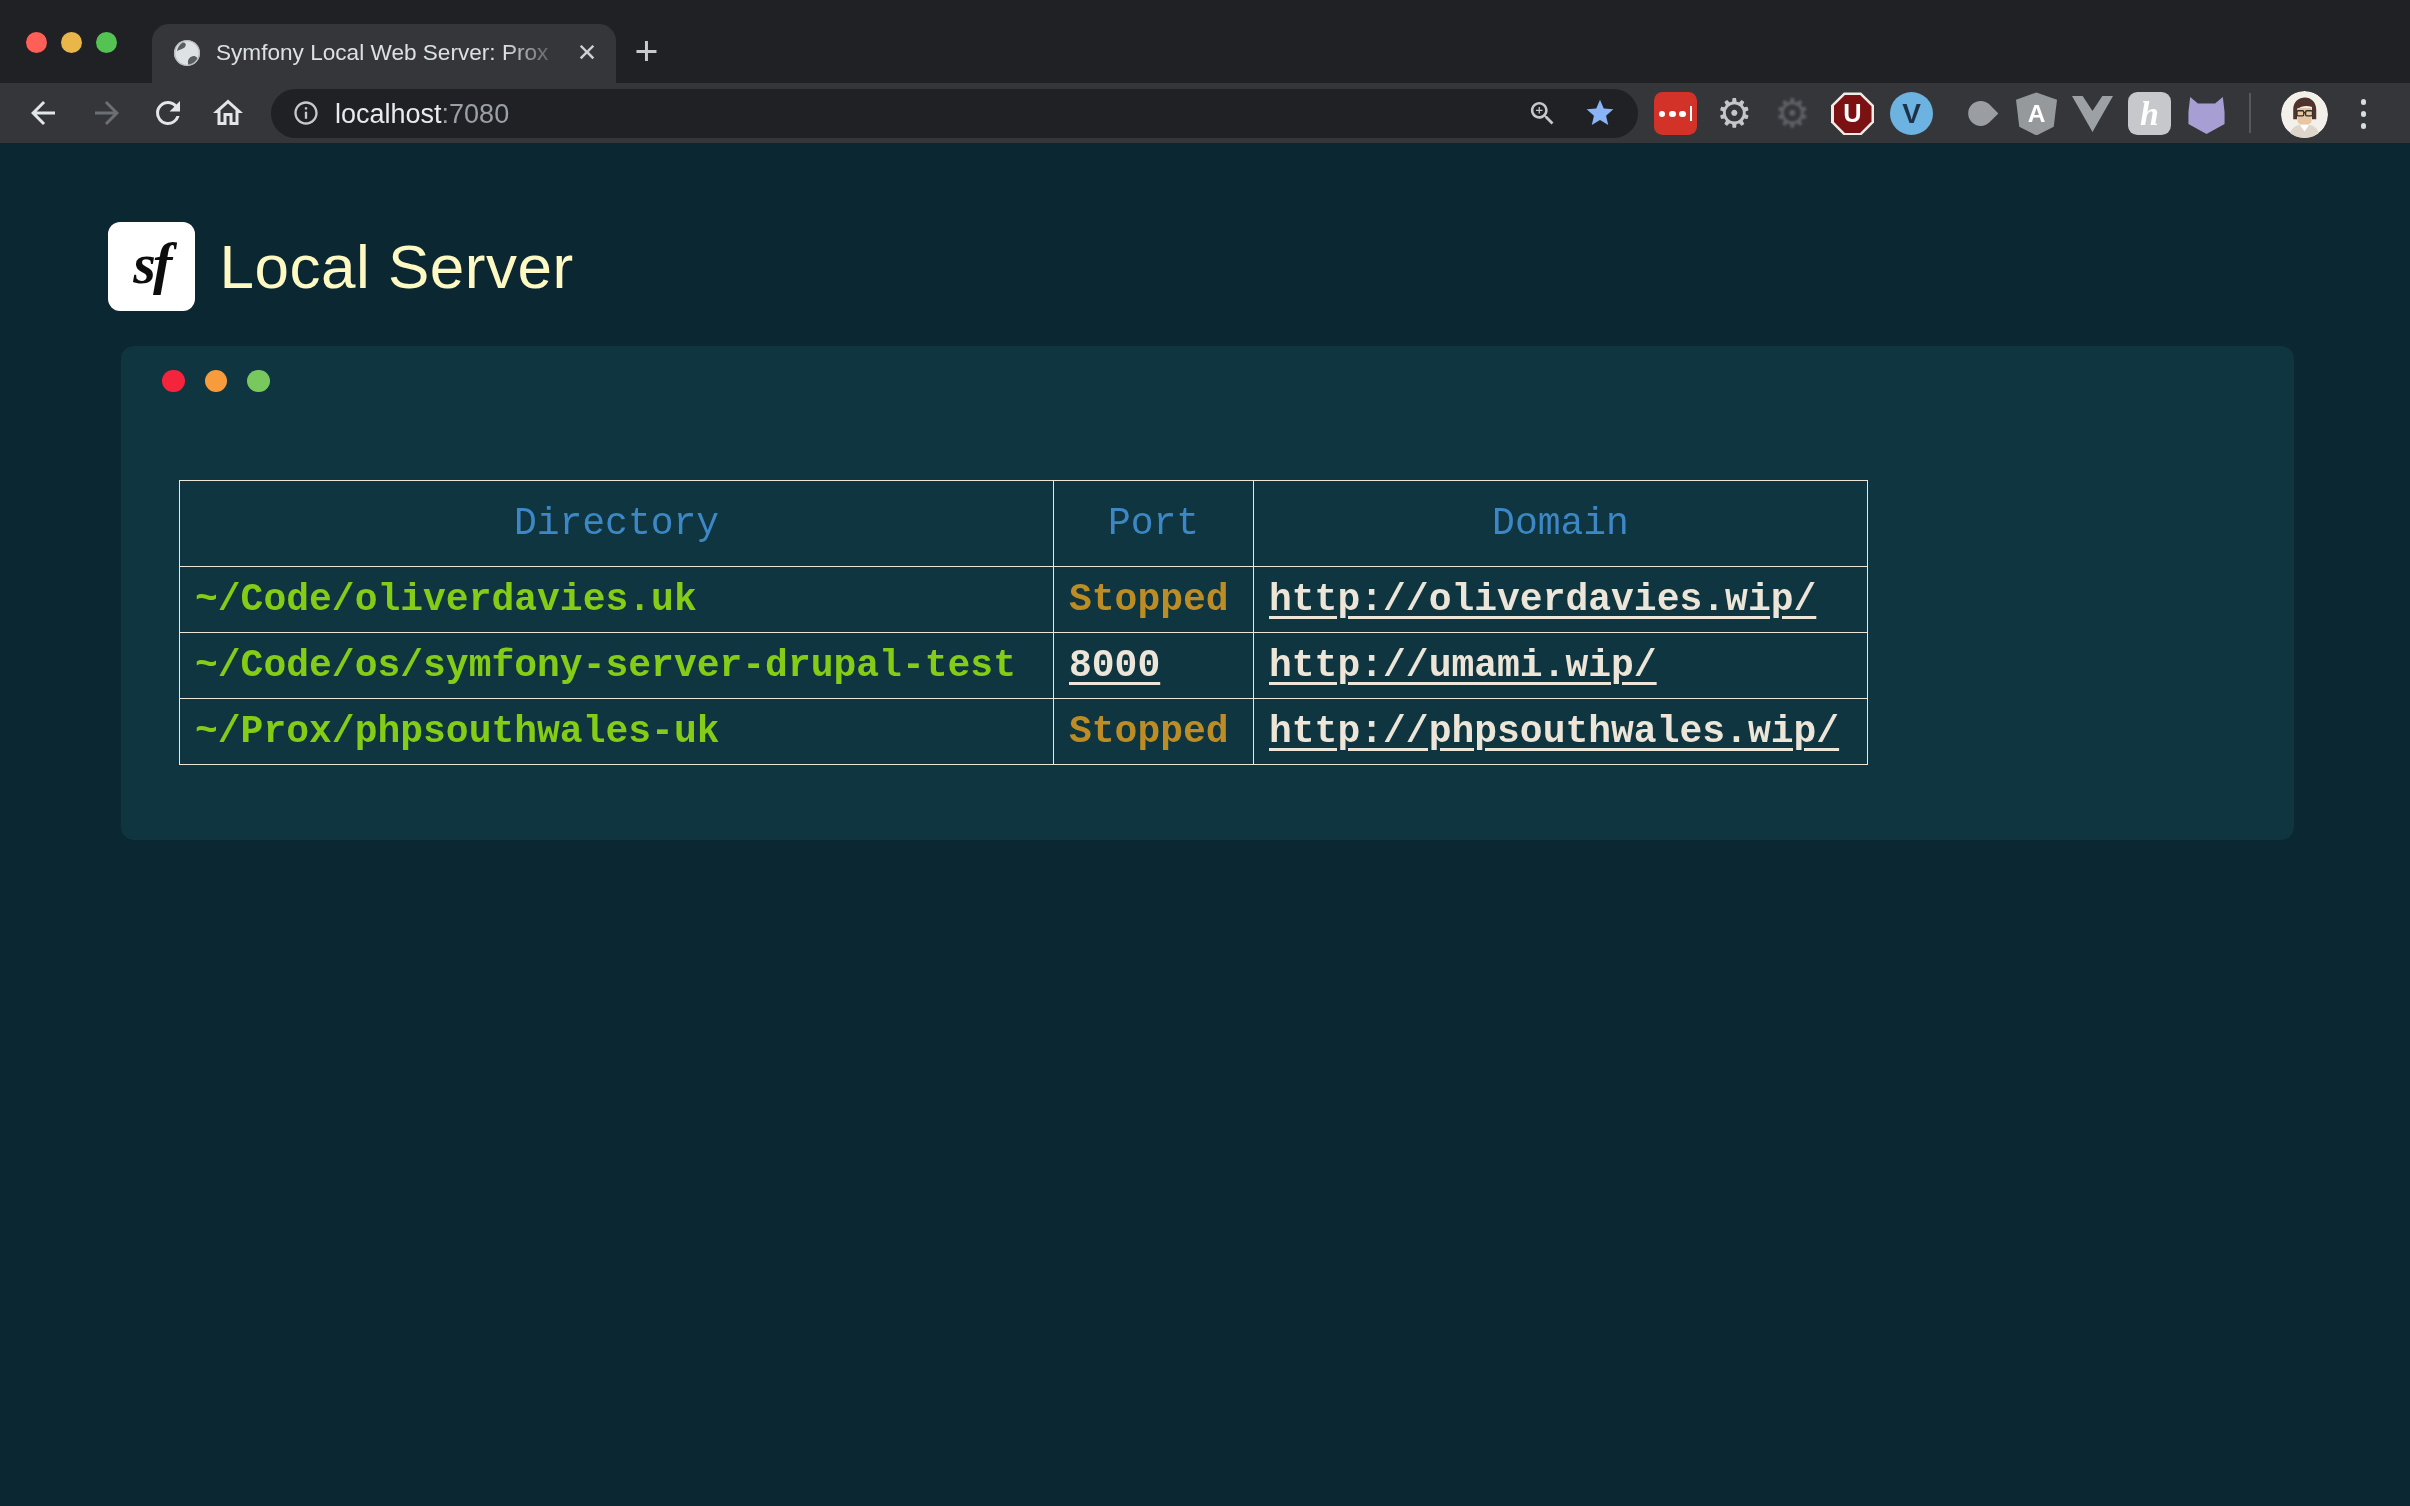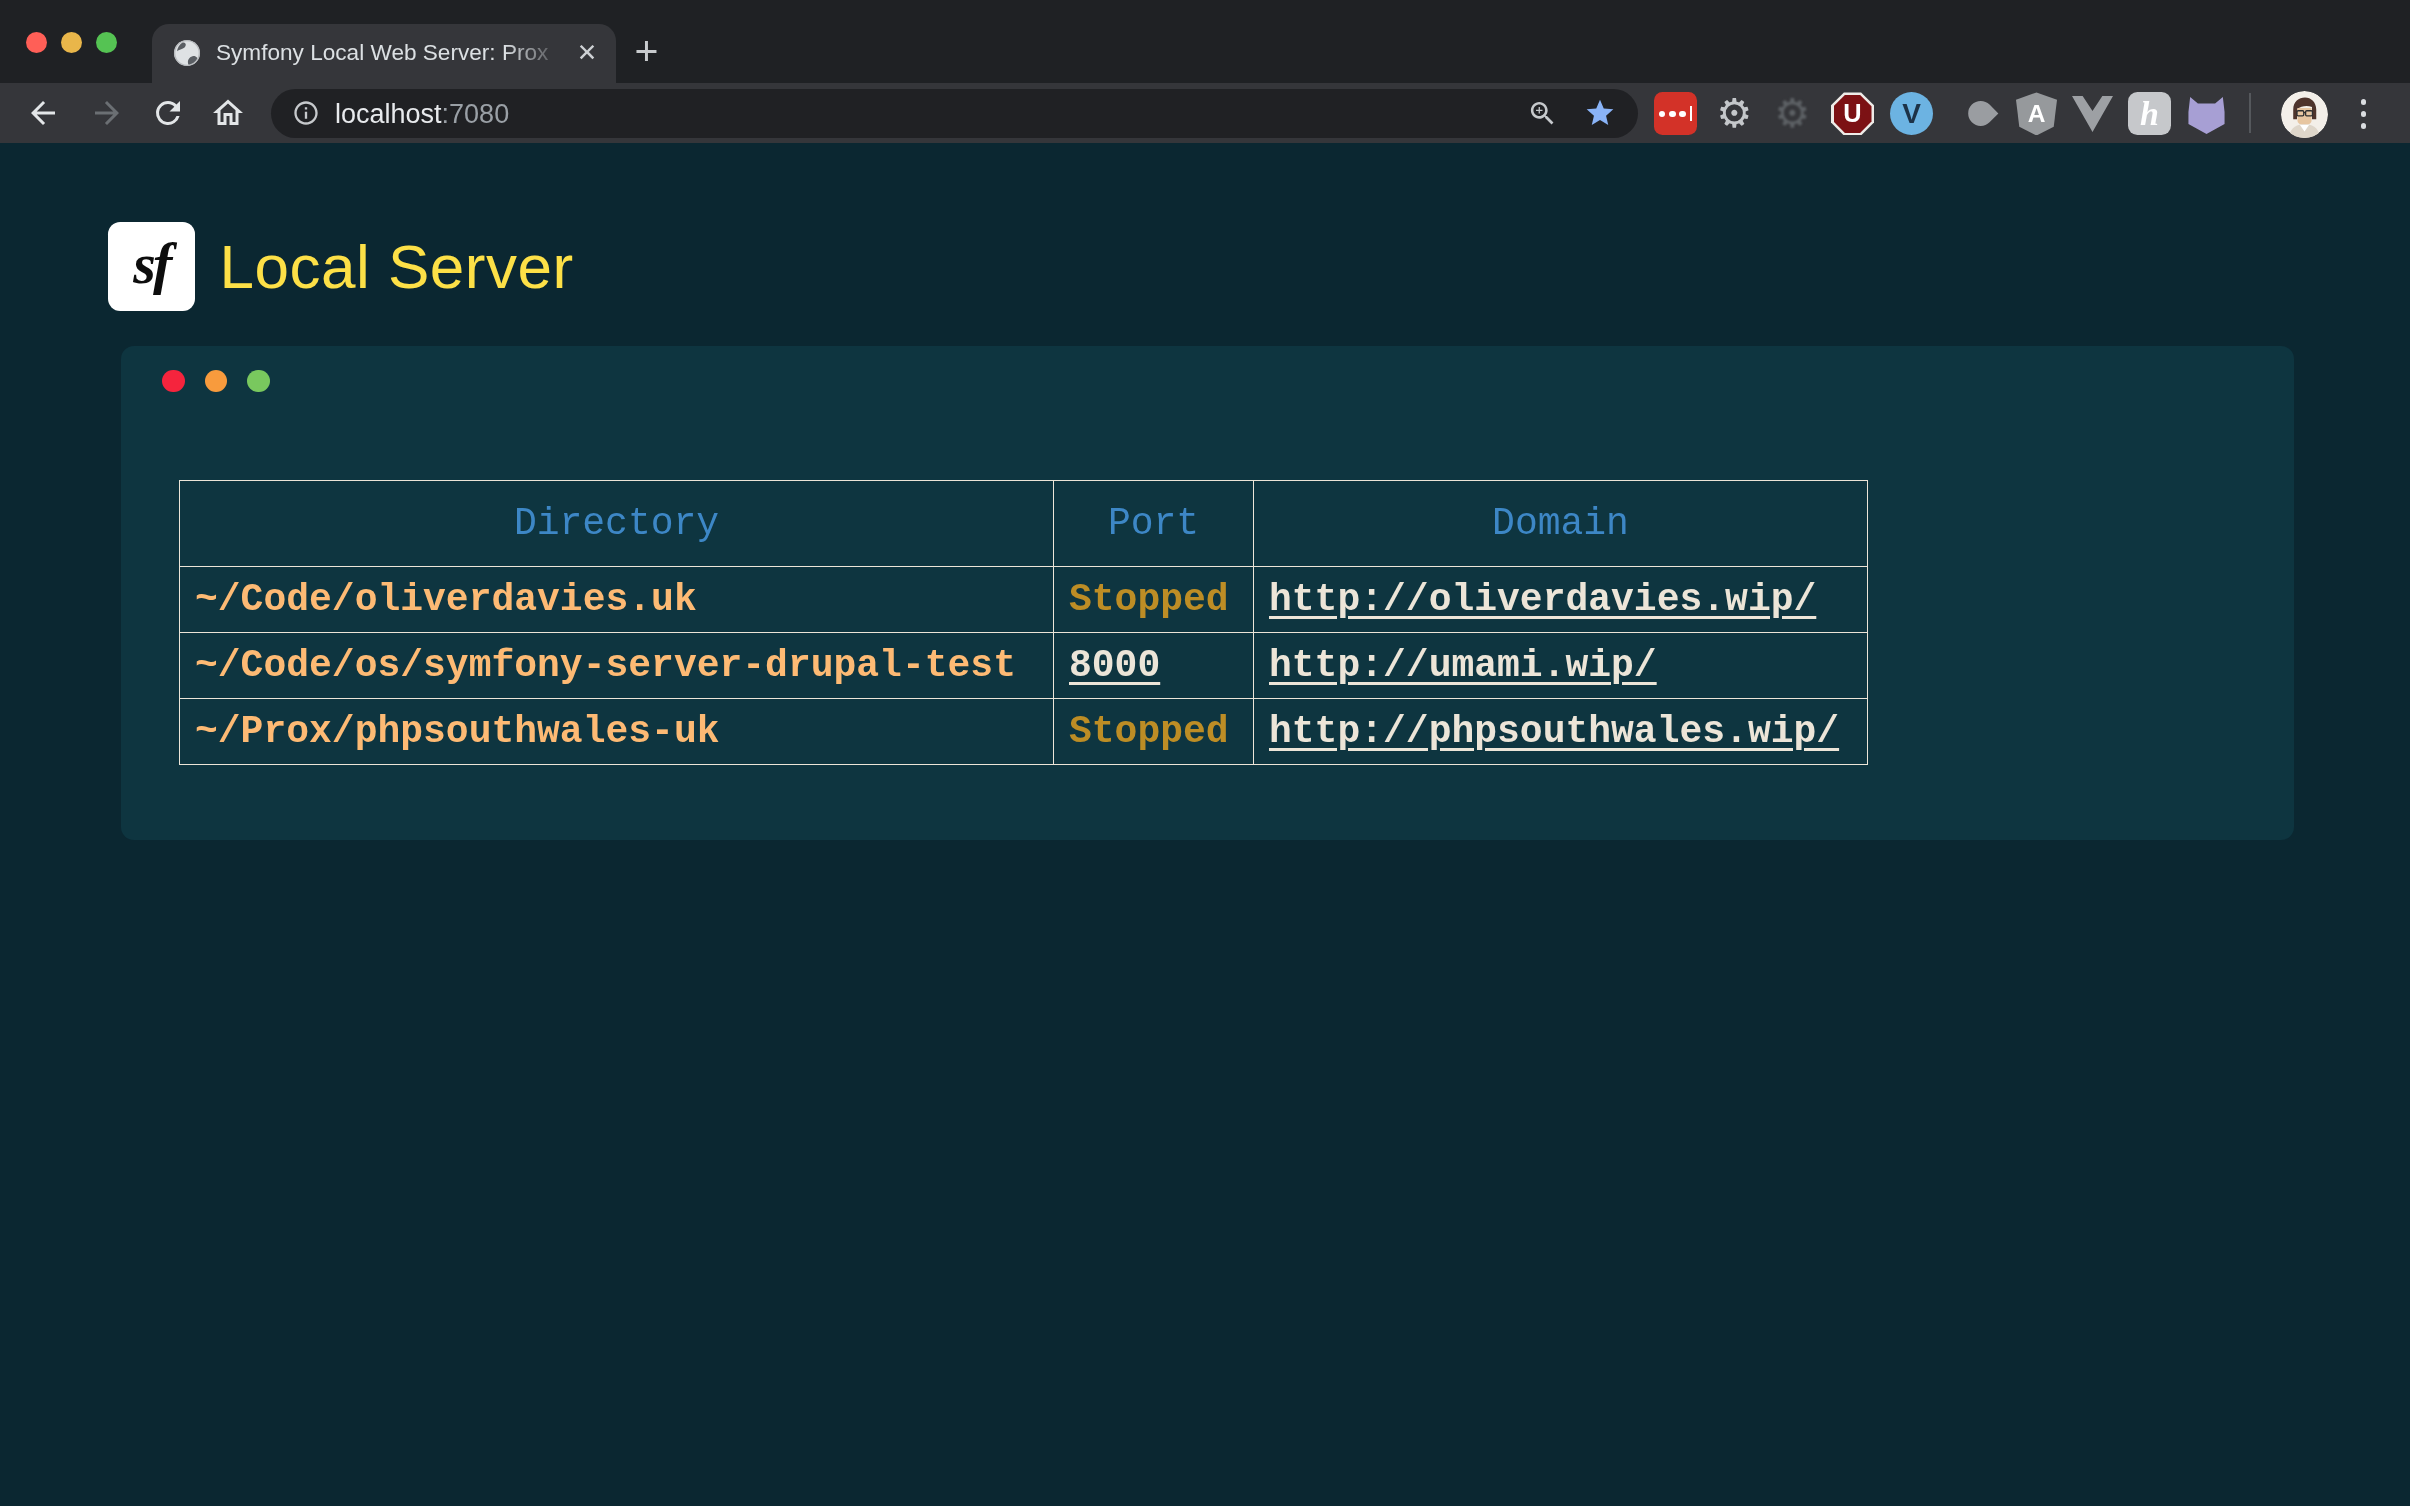--- a/index.html
+++ b/index.html
@@ -70,32 +70,32 @@
   .kebab{position:absolute;left:2354px;top:9.4px;width:19px;height:43px;
     display:flex;flex-direction:column;align-items:center;justify-content:center;gap:6.6px;}
   .kebab i{width:5.6px;height:5.6px;border-radius:50%;background:#dadde0;}
   
   .page{position:relative;height:1363px;background:#0b2731;}
   .brand{position:absolute;left:108px;top:79px;display:flex;align-items:center;gap:24.5px;}
   .sf-logo{width:87px;height:89px;background:#ffffff;border-radius:12.2px;
     display:flex;align-items:center;justify-content:center;}
   .sf-logo span{font-family:"Liberation Serif",serif;font-style:italic;font-weight:bold;
     font-size:58px;color:#0d0d0d;letter-spacing:-2.8px;transform:translateY(-2.8px);}
-  .page-title{font-size:62px;font-weight:300;color:#fde047;letter-spacing:0.5px;}
+  .page-title{font-size:62px;font-weight:300;color:#fef9c3;letter-spacing:0.5px;}
   .card{position:absolute;left:121px;top:203px;width:2173px;height:494px;
     background:#0e3540;border-radius:13px;}
   .card-dots{position:absolute;left:41px;top:23.5px;display:flex;gap:20px;}
   .card-dots i{width:22.6px;height:22.6px;border-radius:50%;}
   .table-wrap{position:absolute;left:58px;top:134px;}
   table.servers{border-collapse:collapse;table-layout:fixed;
     font-family:"Liberation Mono",monospace;font-weight:bold;font-size:38px;}
   table.servers th,table.servers td{border:1.9px solid #ece5d8;}
   table.servers th{height:83px;color:#3d87c6;text-align:center;font-weight:normal;}
   table.servers td{height:65px;padding:0 15px;text-align:left;}
-  td.dir-cell{color:#fdba74;}
+  td.dir-cell{color:#84cc16;}
   .port-stopped{color:#bd8d25;}
   a.mono-link{color:#ece5d8;text-decoration:underline;text-decoration-thickness:2.8px;text-underline-offset:5.6px;text-align:center;}
 </style>
 </head>
 <body>
 
 <div>
 
   <div class="titlebar">
     <div class="traffic red" style="background: rgb(255, 95, 87);"></div>

